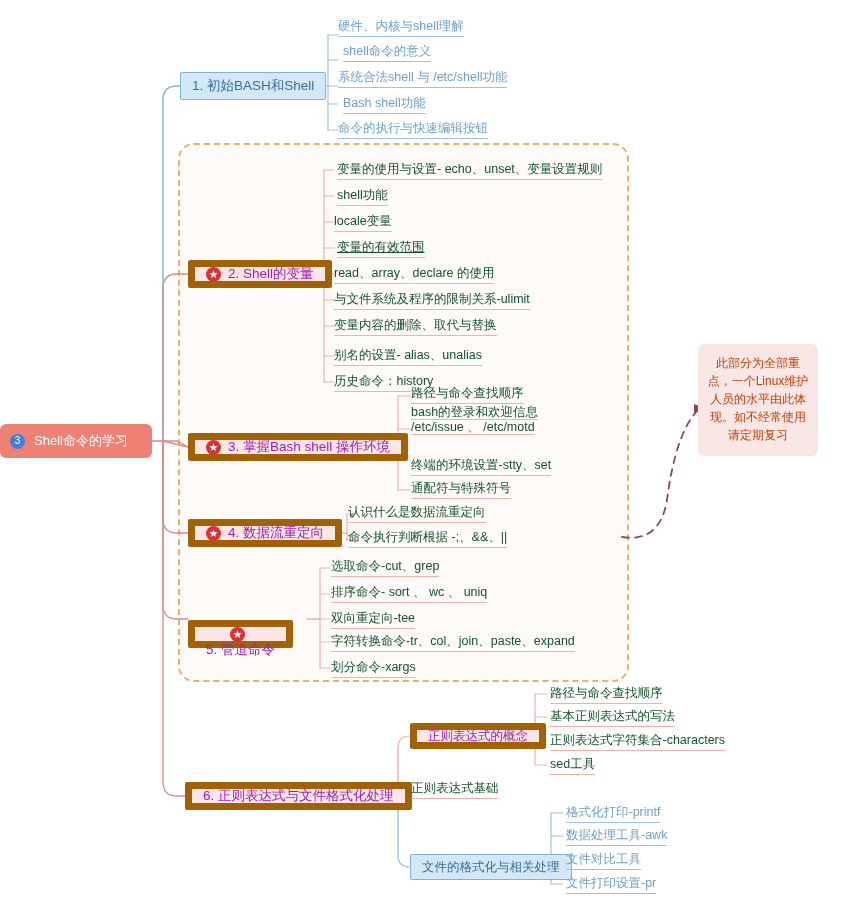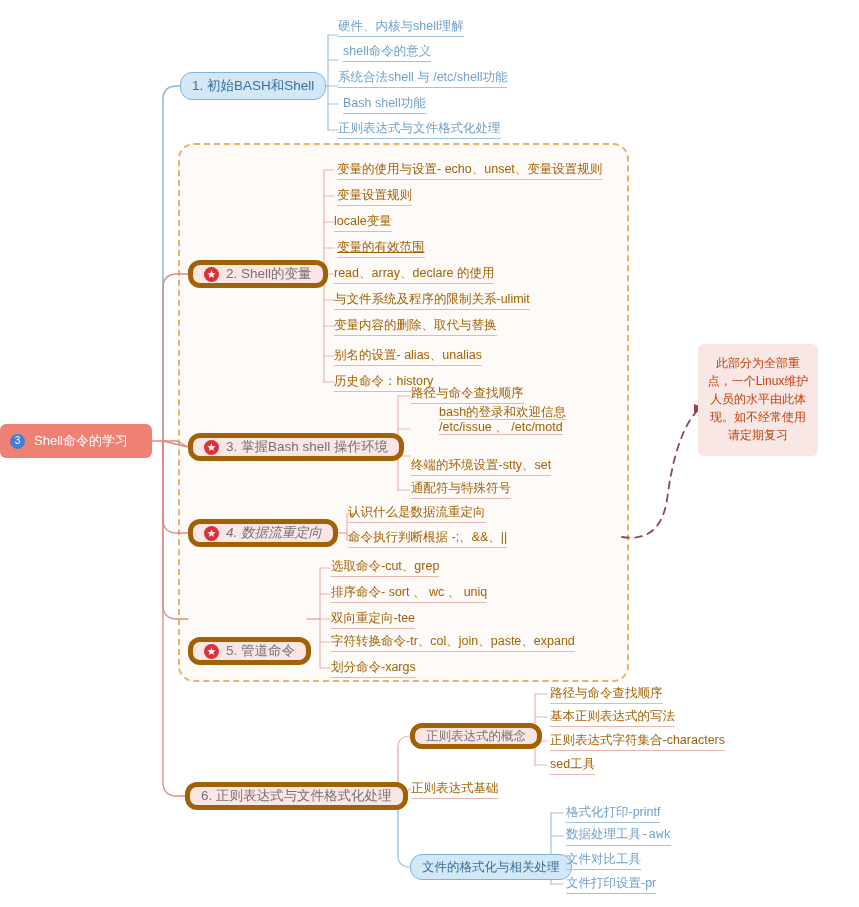--- a/index.html
+++ b/index.html
@@ -13,21 +13,21 @@
     overflow:hidden;
     background:#ffffff;
   }
   #wires{position:absolute;left:0;top:0;width:859px;height:907px;pointer-events:none;}
 
   
   .node{
     position:absolute;
     box-sizing:border-box;
     display:flex;align-items:center;
-    border-radius:12px;
+    border-radius:2px;
     white-space:nowrap;
     line-height:1.15;
   }
   .node .lbl{display:inline-block;}
 
   .root{
     background:#ef8174;
     border-radius:6px;
     color:#ffffff;
     font-size:13px;
@@ -49,22 +49,22 @@
     border:1px solid #7fb4d8;
     color:#3c6e9a;
     font-size:13.5px;
     padding:0 11px;
     height:28px;
   }
   .blue-node.small{font-size:12.5px;height:26px;}
 
   .pink-node{
     background:#fae6e4;
-    border:5px solid #a16207;
-    color:#737373;
+    border:7px solid #a16207;
+    color:#a21caf;
     font-size:13.5px;
     padding:0 11px;
     height:28px;
   }
   .pink-node.small{font-size:12.5px;height:26px;}
 
   .star-badge{
     width:15px;height:15px;border-radius:50%;
     background:#d9303a;
     color:#ffffff;
@@ -77,23 +77,23 @@
   
   .leaf{
     position:absolute;
     font-size:12.5px;
     white-space:nowrap;
     line-height:15px;
     padding-bottom:2px;
     border-bottom:1px solid currentColor;
   }
   .leaf.blue{color:#6f9fc9;border-bottom-color:#9fc3de;}
-  .leaf.pink{color:#a16207;border-bottom-color:#edb3ad;}
+  .leaf.pink{color:#14532d;border-bottom-color:#edb3ad;}
   .leaf.two-line{
-    white-space:normal;line-height:14px;margin-left:28px;
+    white-space:normal;line-height:14px;
   }
 
   
   #dash-region{
     position:absolute;
     left:178px;top:143px;
     width:447px;height:535px;
     border:2px dashed #e8b26a;
     border-radius:16px;
     background:rgba(253,245,243,0.55);
@@ -188,32 +188,32 @@
     <span class="lbl">Shell命令的学习</span>
   </div>
 
   <div class="node blue-node" style="left:180px;top:72px;">
     <span class="lbl">1. 初始BASH和Shell</span>
   </div>
   <div class="leaf blue" style="left:338px;top:19px;">硬件、内核与shell理解</div>
   <div class="leaf blue" style="left:343px;top:44px;">shell命令的意义</div>
   <div class="leaf blue" style="left:338px;top:70px;">系统合法shell 与 /etc/shell功能</div>
   <div class="leaf blue" style="left:343px;top:96px;">Bash shell功能</div>
-  <div class="leaf blue" style="left:338px;top:121px;">正则表达式与文件格式化处理</div>
+  <div class="leaf blue" style="left:338px;top:121px;">命令的执行与快速编辑按钮</div>
 
   <div class="node pink-node" style="left:188px;top:260px;">
     <span class="star-badge">
       <svg width="9" height="9" viewBox="0 0 10 10">
           <polygon fill="#ffffff" points="5,0.4 6.2,3.6 9.6,3.6 6.9,5.7 7.9,9 5,7 2.1,9 3.1,5.7 0.4,3.6 3.8,3.6"></polygon>
         </svg>
     </span>
     <span class="lbl">2. Shell的变量</span>
   </div>
   <div class="leaf pink" style="left:337px;top:162px;">变量的使用与设置- echo、unset、变量设置规则</div>
-  <div class="leaf pink" style="left:337px;top:188px;">变量设置规则</div>
+  <div class="leaf pink" style="left:337px;top:188px;">shell功能</div>
   <div class="leaf pink" style="left:334px;top:214px;">locale变量</div>
   <div class="leaf pink" style="left:337px;top:240px;text-decoration:underline;">变量的有效范围</div>
   <div class="leaf pink" style="left:334px;top:266px;">read、array、declare 的使用</div>
   <div class="leaf pink" style="left:334px;top:292px;">与文件系统及程序的限制关系-ulimit</div>
   <div class="leaf pink" style="left:334px;top:318px;">变量内容的删除、取代与替换</div>
   <div class="leaf pink" style="left:334px;top:348px;">别名的设置- alias、unalias</div>
   <div class="leaf pink" style="left:334px;top:374px;">历史命令：history</div>
 
   <div class="node pink-node" style="left:188px;top:433px;">
     <span class="star-badge">
@@ -224,32 +224,32 @@
     <span class="lbl">3. 掌握Bash shell 操作环境</span>
   </div>
   <div class="leaf pink" style="left:411px;top:386px;">路径与命令查找顺序</div>
   <div class="leaf pink two-line" style="left:411px;top:405px;width:150px;border-bottom:none;">
       <div><span style="display: inline-block; border-bottom: 1px solid rgb(237, 179, 173);">bash的登录和欢迎信息</span></div>
       <div><span style="display: inline-block; border-bottom: 1px solid rgb(237, 179, 173);">/etc/issue 、 /etc/motd</span></div>
     </div>
   <div class="leaf pink" style="left:411px;top:458px;">终端的环境设置-stty、set</div>
   <div class="leaf pink" style="left:411px;top:481px;">通配符与特殊符号</div>
 
-  <div class="node pink-node" style="left:188px;top:519px;font-style:italic;">
+  <div class="node pink-node" style="left:188px;top:519px;">
     <span class="star-badge">
       <svg width="9" height="9" viewBox="0 0 10 10">
           <polygon fill="#ffffff" points="5,0.4 6.2,3.6 9.6,3.6 6.9,5.7 7.9,9 5,7 2.1,9 3.1,5.7 0.4,3.6 3.8,3.6"></polygon>
         </svg>
     </span>
     <span class="lbl">4. 数据流重定向</span>
   </div>
   <div class="leaf pink" style="left:348px;top:505px;">认识什么是数据流重定向</div>
   <div class="leaf pink" style="left:348px;top:530px;">命令执行判断根据 -;、&amp;&amp;、||</div>
 
-  <div class="node pink-node" style="left:188px;top:637px;">
+  <div class="node pink-node" style="left:188px;top:620px;flex-direction:column;">
     <span class="star-badge">
       <svg width="9" height="9" viewBox="0 0 10 10">
           <polygon fill="#ffffff" points="5,0.4 6.2,3.6 9.6,3.6 6.9,5.7 7.9,9 5,7 2.1,9 3.1,5.7 0.4,3.6 3.8,3.6"></polygon>
         </svg>
     </span>
     <span class="lbl">5. 管道命令</span>
   </div>
   <div class="leaf pink" style="left:331px;top:559px;">选取命令-cut、grep</div>
   <div class="leaf pink" style="left:331px;top:585px;">排序命令- sort 、 wc 、 uniq</div>
   <div class="leaf pink" style="left:331px;top:611px;">双向重定向-tee</div>
@@ -267,19 +267,19 @@
   <div class="leaf pink" style="left:550px;top:709px;">基本正则表达式的写法</div>
   <div class="leaf pink" style="left:550px;top:733px;">正则表达式字符集合-characters</div>
   <div class="leaf pink" style="left:550px;top:757px;">sed工具</div>
 
   <div class="leaf pink" style="left:411px;top:781px;">正则表达式基础</div>
 
   <div class="node blue-node small" style="left:410px;top:854px;">
     <span class="lbl">文件的格式化与相关处理</span>
   </div>
   <div class="leaf blue" style="left:566px;top:805px;">格式化打印-printf</div>
-  <div class="leaf blue" style="left:566px;top:828px;font-family:Liberation Mono, monospace;">数据处理工具-awk</div>
+  <div class="leaf blue" style="left:566px;top:828px;">数据处理工具-awk</div>
   <div class="leaf blue" style="left:566px;top:852px;">文件对比工具</div>
   <div class="leaf blue" style="left:566px;top:876px;">文件打印设置-pr</div>
 
   <div id="note">此部分为全部重点，一个Linux维护人员的水平由此体现。如不经常使用请定期复习</div>
 
 </div>
 
 </body></html>

